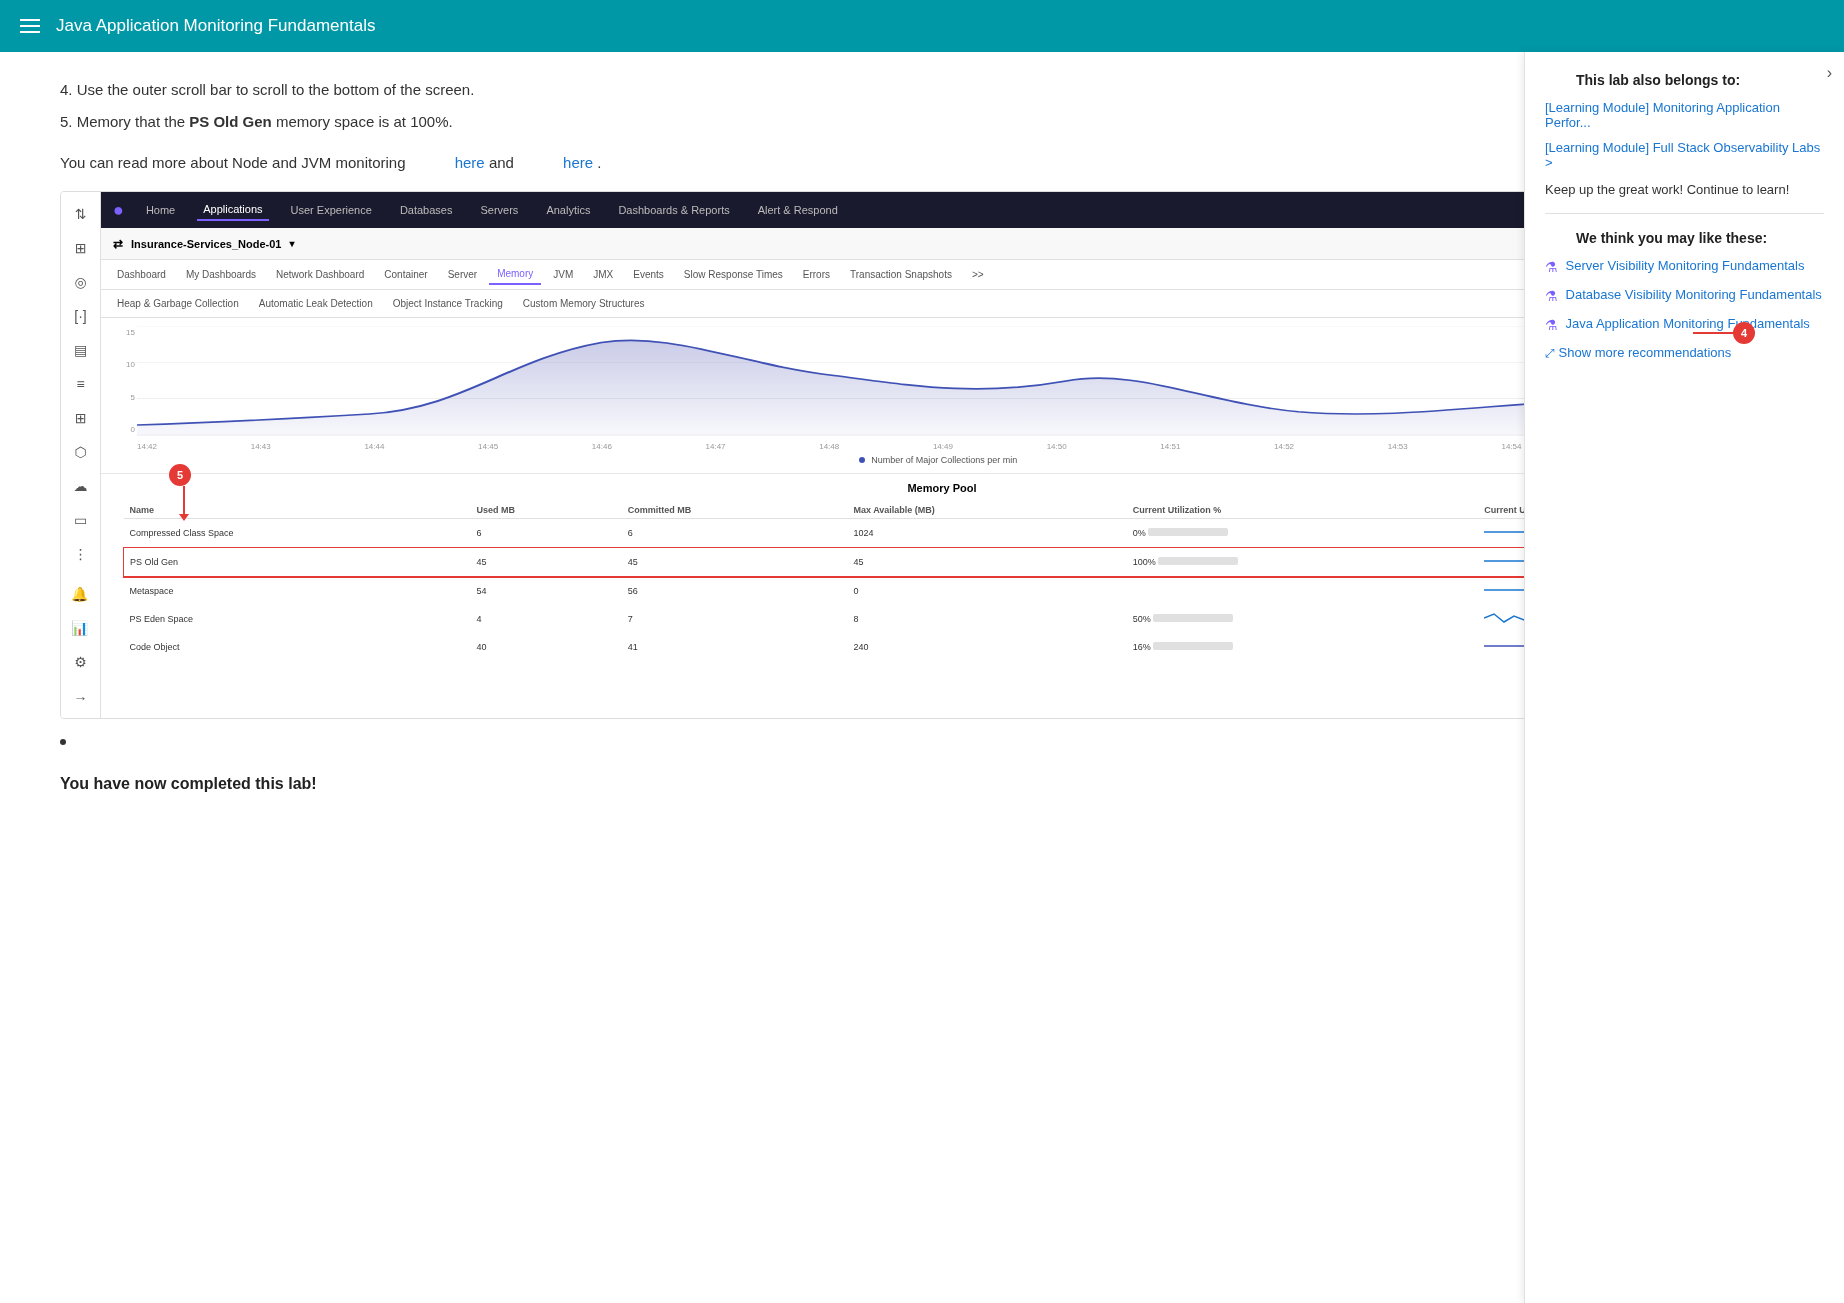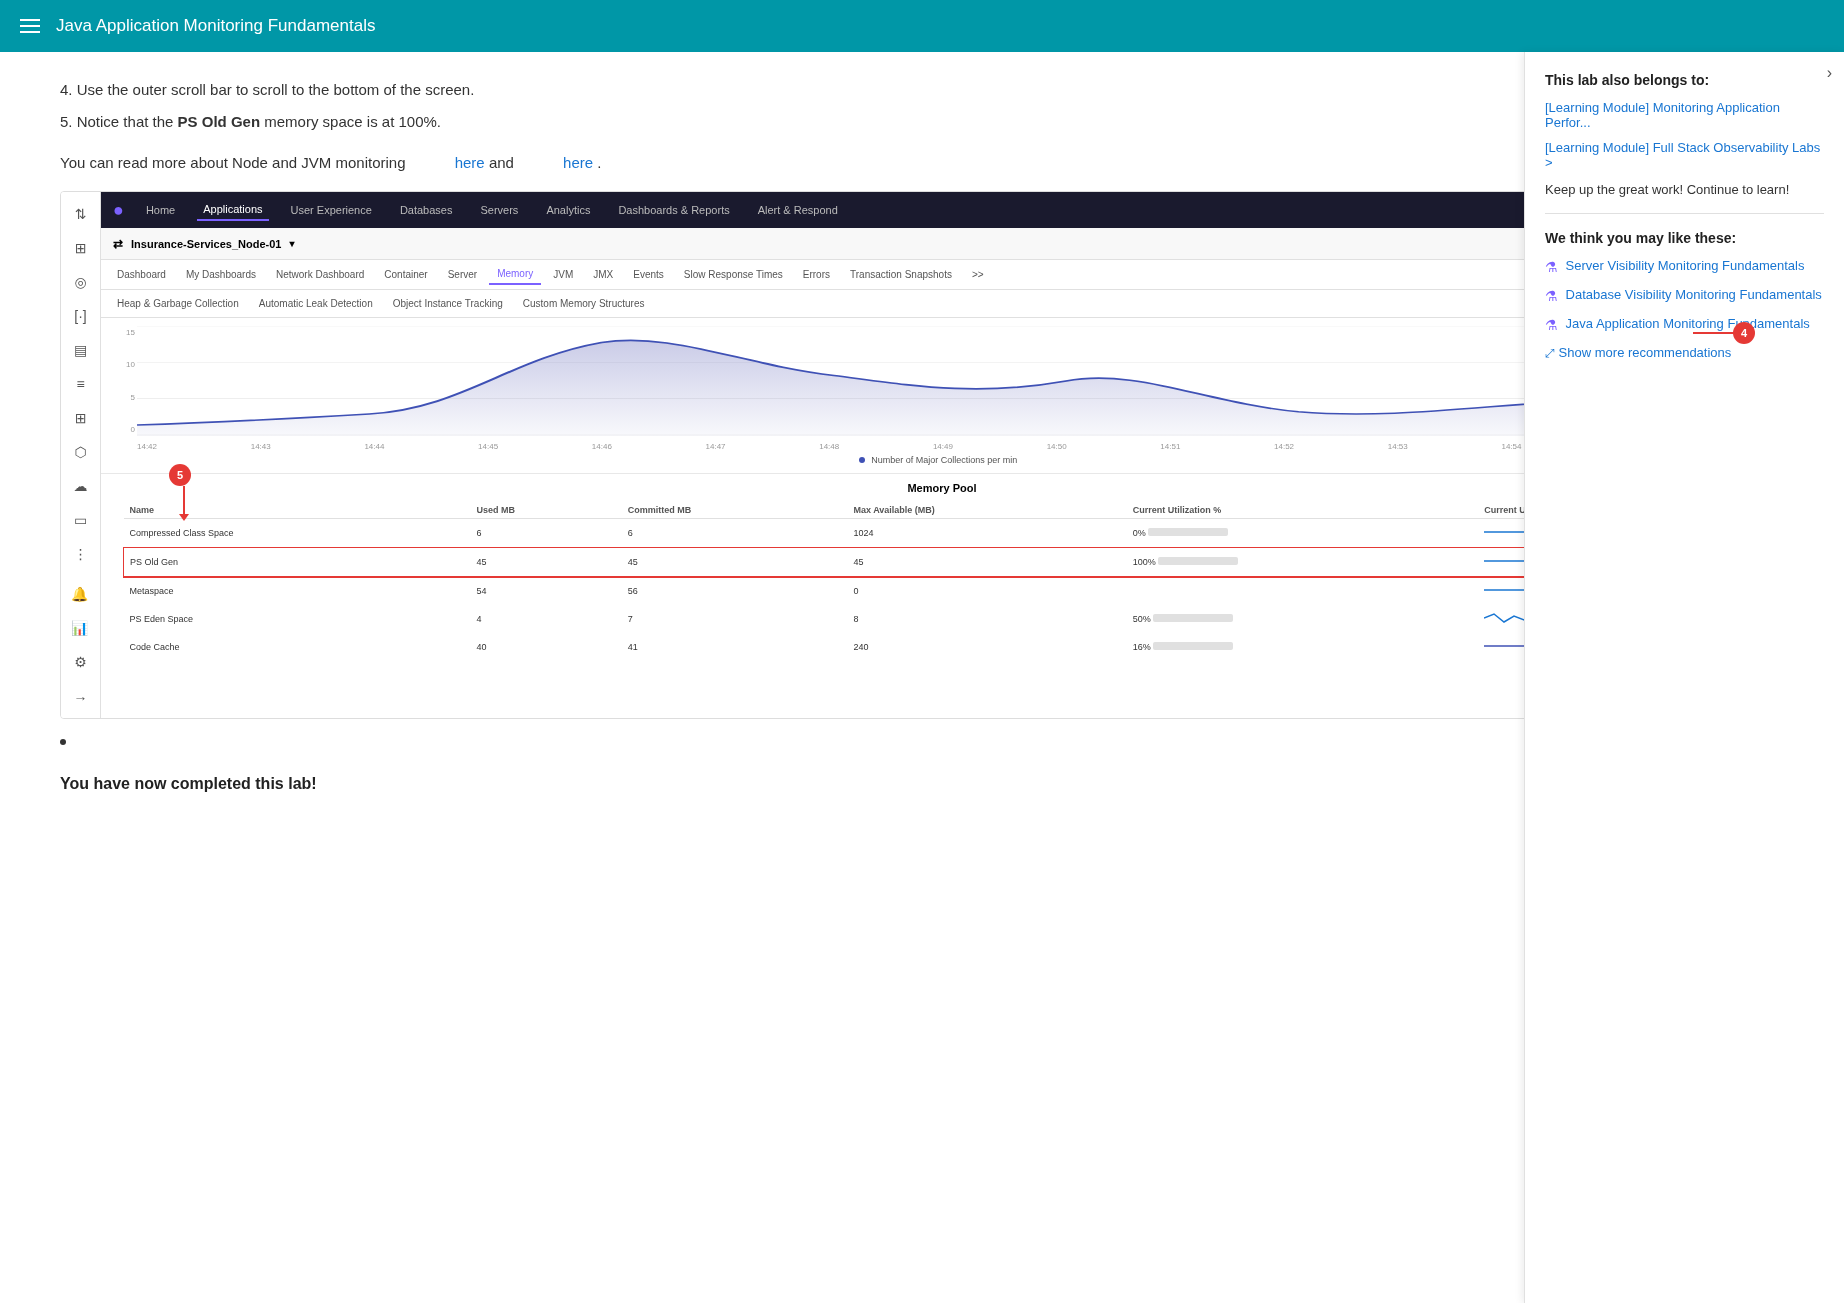--- a/index.html
+++ b/index.html
@@ -151,21 +151,21 @@
       border-left: 1px solid #e0e0e0;
       padding: 20px;
       flex-shrink: 0;
       position: absolute;
       right: 0;
       top: 0;
       bottom: 0;
       box-shadow: -2px 0 8px rgba(0,0,0,0.08);
     }
     .panel-close { position: absolute; right: 12px; top: 12px; cursor: pointer; font-size: 16px; color: #555; }
-    .panel-section-title { font-size: 14px; font-weight: 600; color: #222; margin-bottom: 12px; }
+    .panel-section-title { font-size: 14px; font-weight: 600; color: #222; margin-bottom: 12px; margin-left: 31px; }
     .panel-link { color: #1976d2; font-size: 13px; text-decoration: none; display: block; margin-bottom: 10px; cursor: pointer; }
     .panel-encouragement { font-size: 13px; color: #333; margin: 12px 0; }
     .panel-divider { border: none; border-top: 1px solid #e0e0e0; margin: 16px 0; }
     .panel-rec-item { display: flex; align-items: flex-start; gap: 8px; margin-bottom: 12px; cursor: pointer; }
     .panel-rec-icon { color: #7b61ff; font-size: 14px; flex-shrink: 0; margin-top: 1px; }
     .panel-rec-text { color: #1976d2; font-size: 13px; }
     .show-more { color: #1976d2; font-size: 13px; cursor: pointer; display: flex; align-items: center; gap: 4px; margin-top: 8px; }
     .show-more-icon { font-size: 12px; }
 
     
@@ -208,21 +208,21 @@
 <div class="main-content">
 
   <div class="content-area">
 
     <div class="step-list">
       <div class="step-item">
         <span>4. </span><span>Use the outer scroll bar to scroll to the bottom of the screen.</span>
       </div>
       <div class="step-item">
         <span>5. </span>
-        <span>Notice that the </span>
+        <span>Memory that the </span>
         <strong>PS Old Gen</strong>
         <span> memory space is at 100%.</span>
       </div>
     </div>
 
     <p class="paragraph">
       <span>You can read more about Node and JVM monitoring </span>
       <a class="link-text" href="#">here</a>
       <span> and </span>
       <a class="link-text" href="#">here</a>
@@ -453,21 +453,21 @@
                     <span class="progress-bar-container"><span class="progress-bar-fill progress-yellow" style="width:50%;"></span></span>
                   </td>
                   <td>
                     <svg width="80" height="20">
                       <polyline points="0,10 10,6 20,14 30,8 40,12 50,5 60,13 70,8 80,10" fill="none" stroke="#1976d2" stroke-width="1.5"></polyline>
                     </svg>
                   </td>
                 </tr>
 
                 <tr>
-                  <td>Code Cache</td>
+                  <td>Code Object</td>
                   <td>40</td>
                   <td>41</td>
                   <td>240</td>
                   <td>
                     <span>16% </span>
                     <span class="progress-bar-container"><span class="progress-bar-fill progress-green" style="width:16%;"></span></span>
                   </td>
                   <td>
                     <svg width="80" height="20">
                         <line x1="0" y1="10" x2="80" y2="10" stroke="#3f51b5" stroke-width="1.5"></line>

